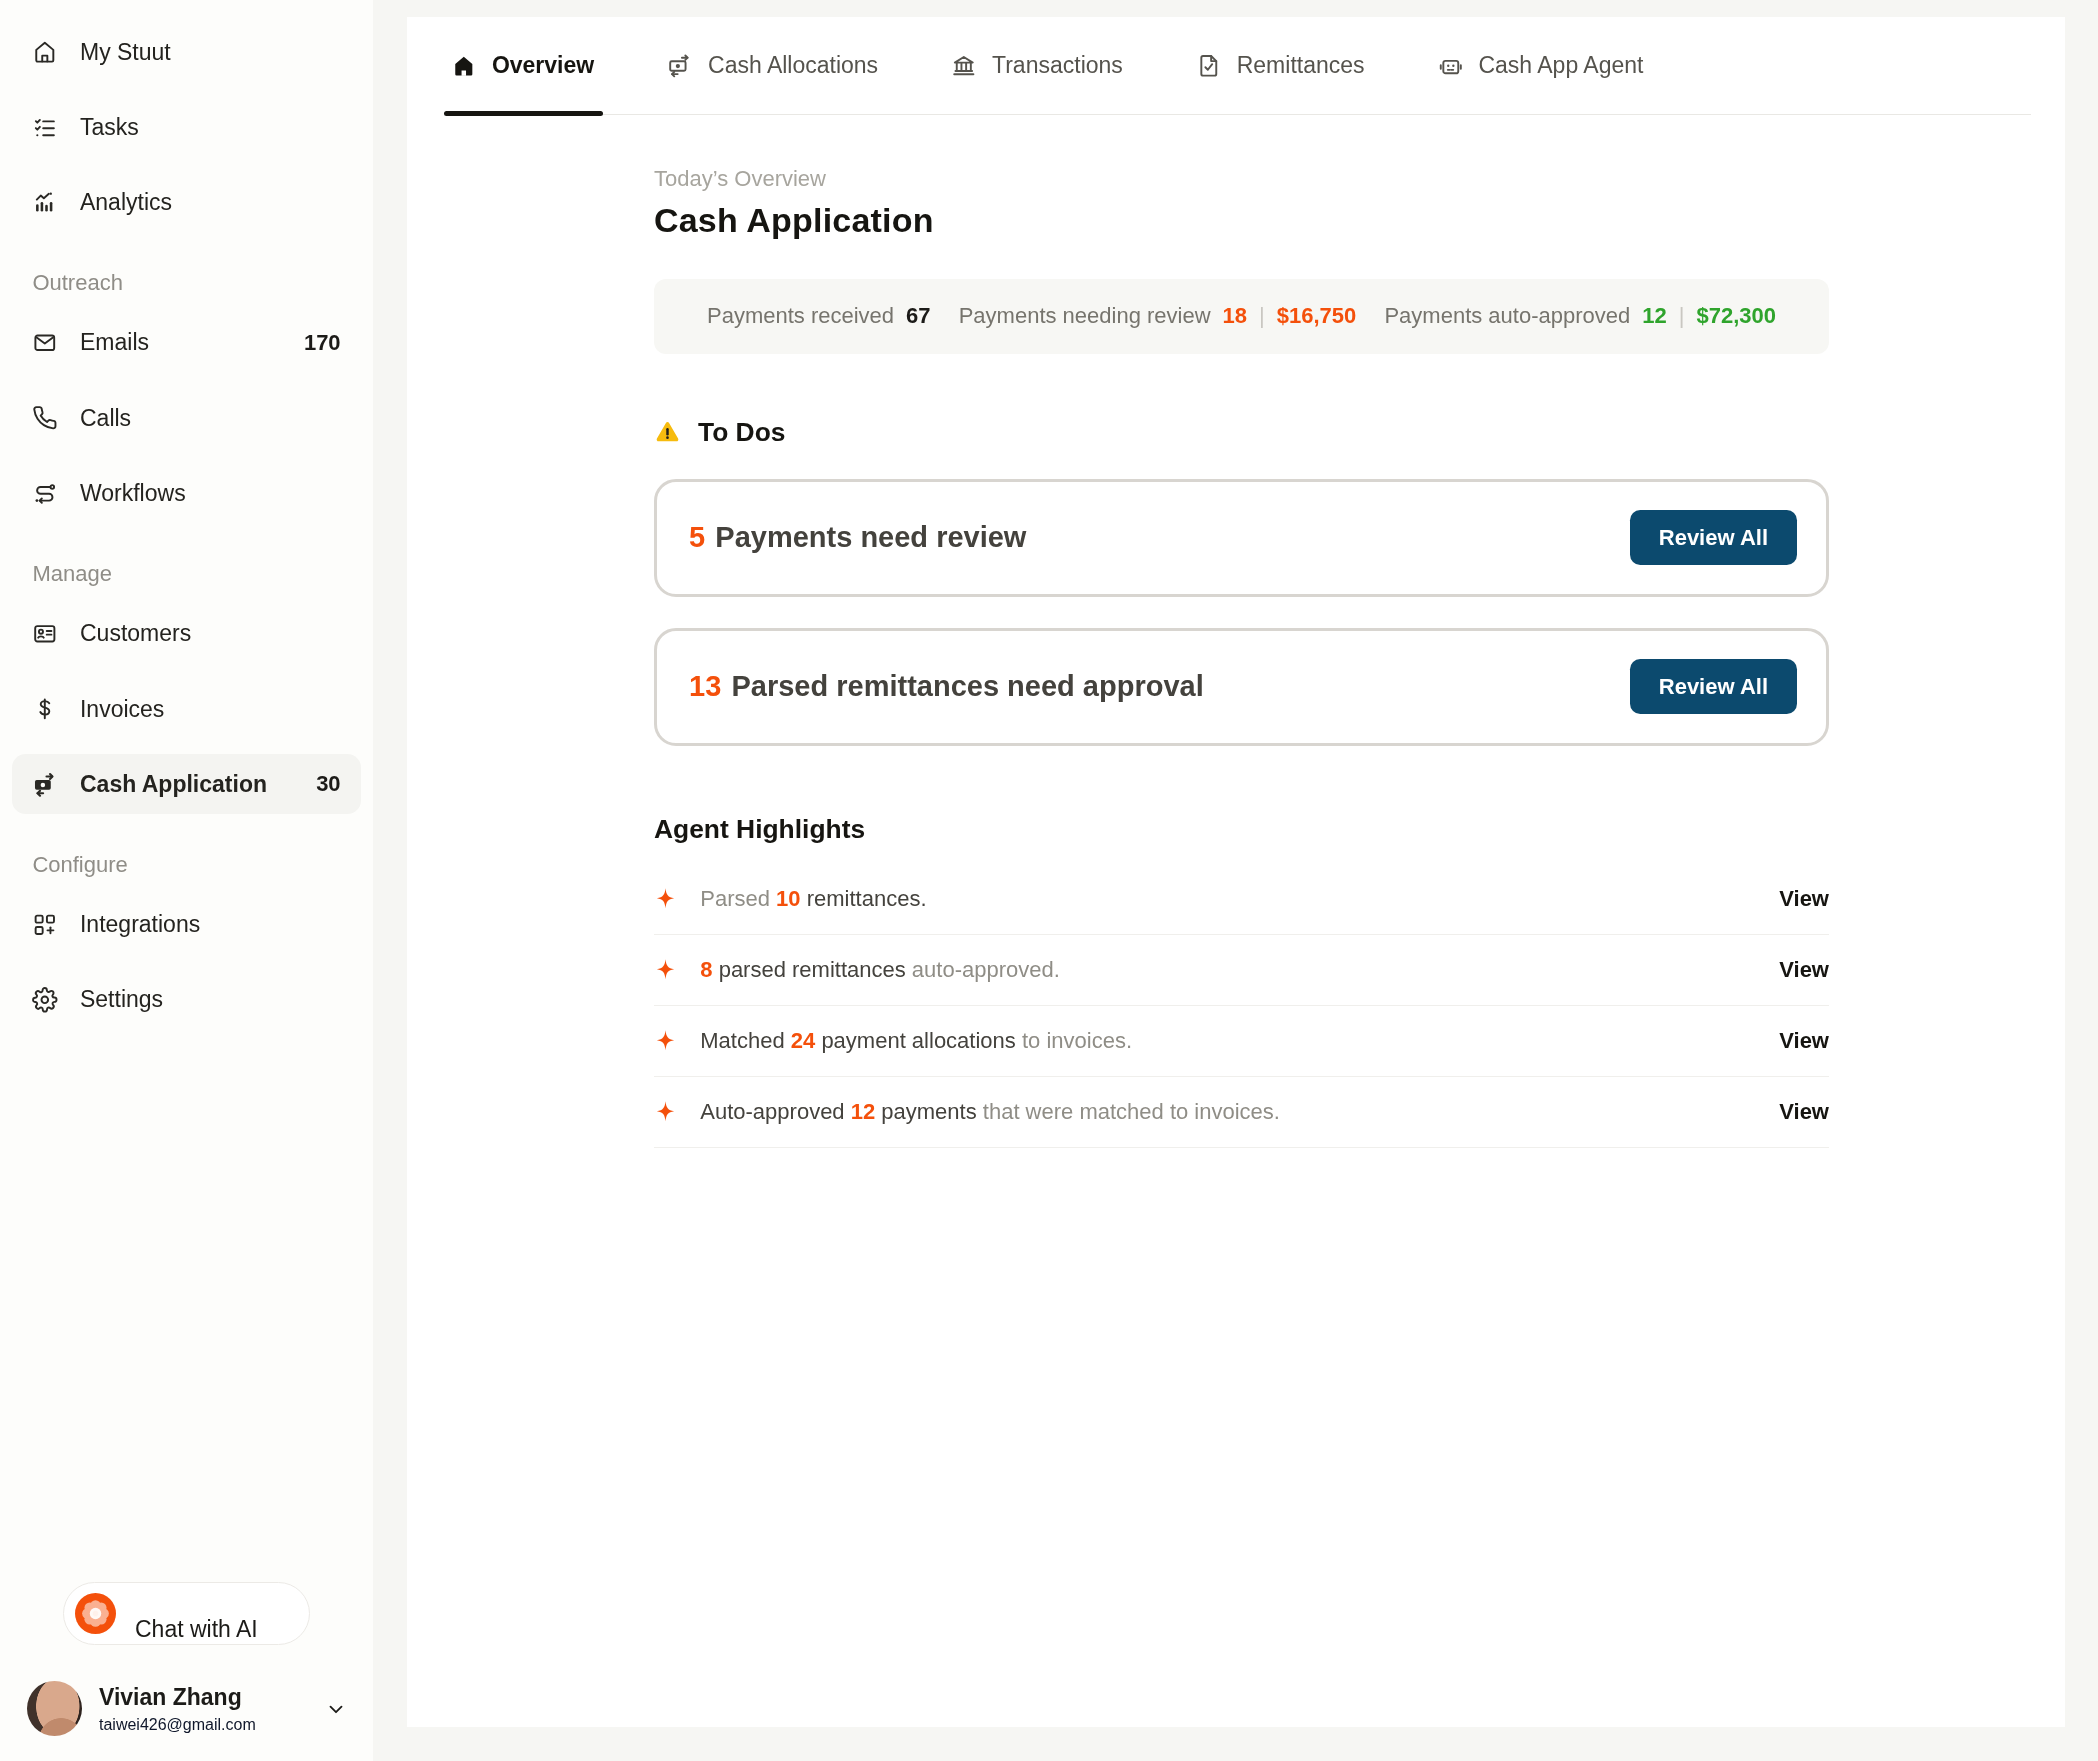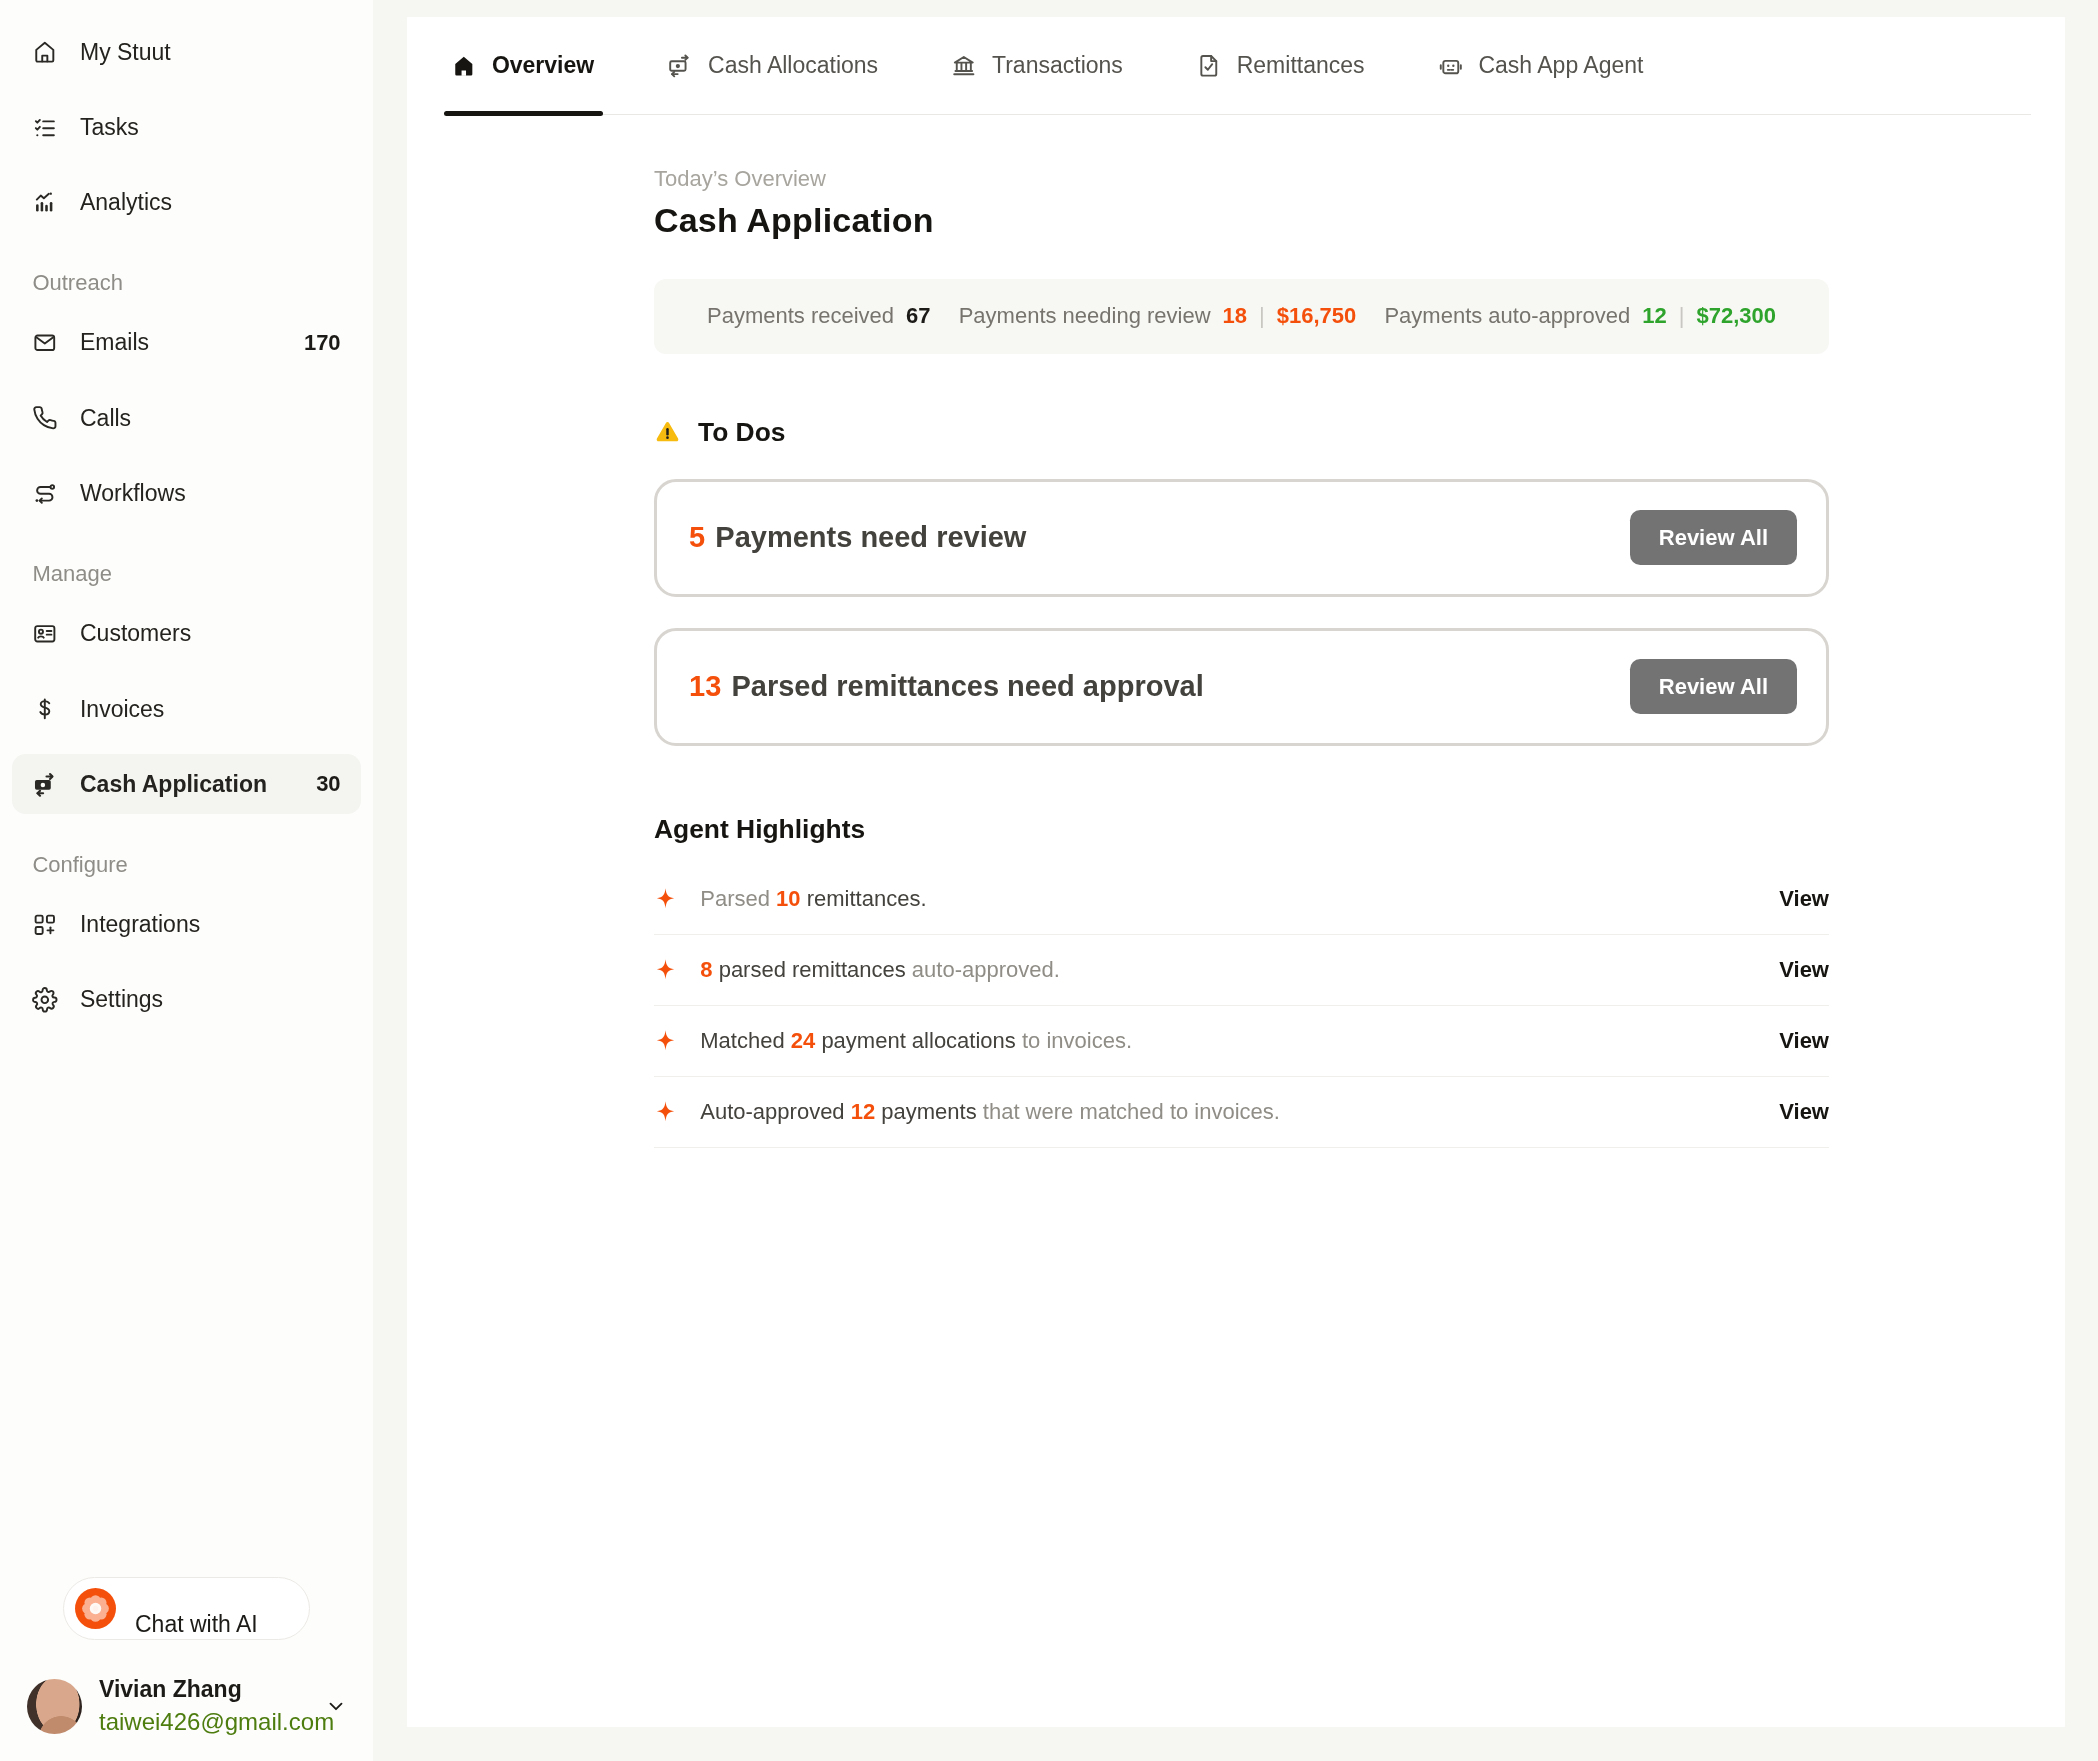--- a/index.html
+++ b/index.html
@@ -44,21 +44,21 @@
   .user-row{display:flex;align-items:center;padding:0 25.6px 0 27px;}
   .avatar{
     width:55px;height:55px;border-radius:50%;flex:0 0 auto;
     background:
       radial-gradient(circle at 62% 108%, #c08a6c 0 32%, transparent 33%),
       radial-gradient(ellipse 40% 52% at 56% 46%, #d9a88c 0 97%, transparent 100%),
       linear-gradient(115deg,#40322b 0 55%,#241b17 100%);
   }
   .user-meta{margin-left:17px;min-width:0;}
   .user-name{font-size:23px;font-weight:700;color:#1c1b18;}
-  .user-email{font-size:24px;color:#4d7c0f;margin-top:5.1px;}
+  .user-email{font-size:16px;color:#0f172a;margin-top:5.1px;}
   .user-chevron{margin-left:auto;color:#1c1b18;}
 
   
   .main{
     position:absolute;left:407px;top:17px;width:1658px;height:1710px;
     background:#ffffff;box-sizing:border-box;
   }
   .tabbar{
     display:flex;align-items:stretch;gap:73px;height:97px;
     margin:0 34px 0 44px;border-bottom:1.7px solid #e9e8e4;position:relative;
@@ -89,21 +89,21 @@
   .sec-head{display:flex;align-items:center;gap:17px;font-size:26.4px;font-weight:600;color:#161511;}
   .sec-head .icon{width:27px;height:27px;}
   .todo-card{
     margin-top:31px;height:118px;border:3.4px solid #d8d5d0;border-radius:22px;
     display:flex;align-items:center;padding:0 29px 0 32px;box-sizing:border-box;cursor:pointer;background:#fff;
   }
   .todo-text{font-size:29px;font-weight:700;color:#44423d;}
   .todo-count{color:#F4500B;margin-right:10.2px;}
   .review-btn{
     margin-left:auto;height:55px;padding:0 29px;border-radius:10.2px;border:none;
-    background:#737373;color:#fff;font-size:22px;font-weight:600;
+    background:#0c4a6e;color:#fff;font-size:22px;font-weight:600;
     display:flex;align-items:center;cursor:pointer;font-family:inherit;
   }
 
   .highlights{margin-top:68px;}
   .hl-list{margin-top:19px;}
   .hl-row{
     display:flex;align-items:center;gap:25.6px;height:70px;
     border-bottom:1.7px solid #f0efec;font-size:22px;white-space:pre-wrap;text-align:center;
   }
   .hl-row .icon{width:19px;height:23px;color:#F4500B;margin-left:1.7px;}

